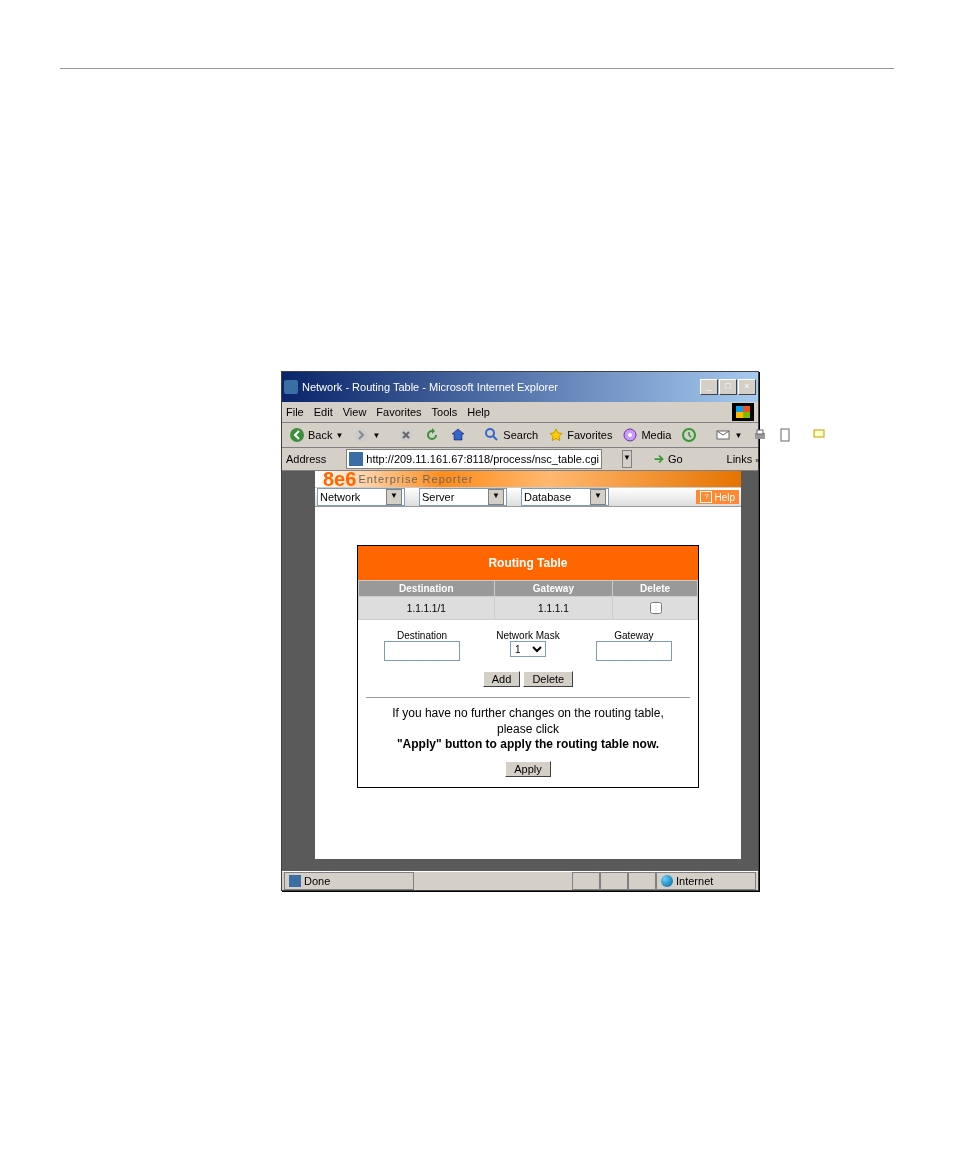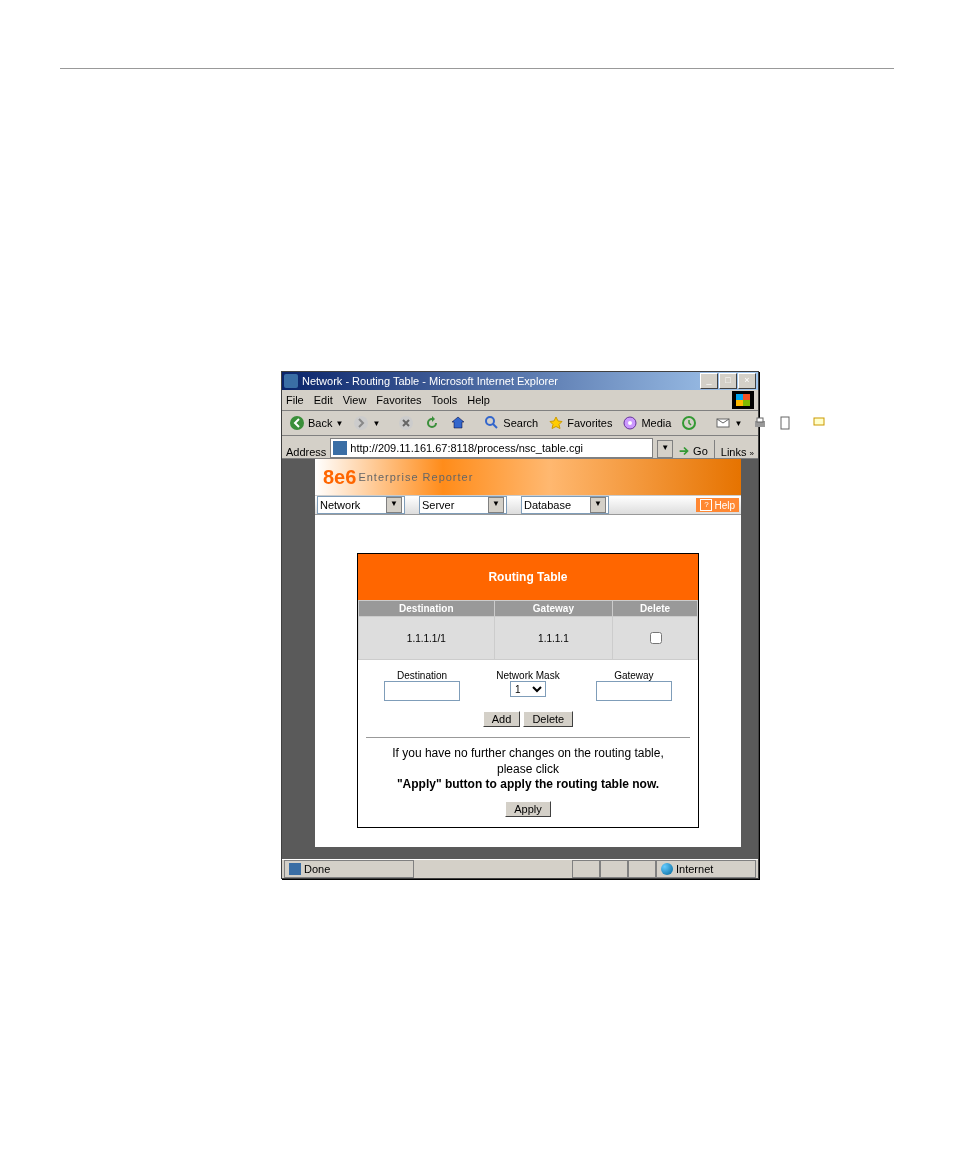--- a/index.html
+++ b/index.html
@@ -1,51 +1,51 @@
 <!DOCTYPE html>
 <html><head>
 <meta charset="utf-8">
 <style>
 body{margin:0;font-family:Tahoma,Arial,sans-serif;font-size:11px;background:#fff;color:#000}
 .page{width:954px;height:1159px;position:relative}
 .hr{position:absolute;top:68px;left:60px;right:60px;border-top:1px solid #999}
 .browser{position:absolute;top:371px;left:281px;width:476px;background:#d4d0c8;border:1px solid #404040;box-shadow:1px 1px 0 #000}
-.title-bar{background:linear-gradient(to right,#0a246a,#a6caf0);color:#fff;height:18px;display:flex;align-items:center;padding:0 2px;font-size:11px}
+.title-bar{background:linear-gradient(to right,#0a246a,#a6caf0);color:#fff;height:30px;display:flex;align-items:center;padding:0 2px;font-size:11px}
 .title-bar .ic{width:14px;height:14px;background:#3a6ea5;border-radius:2px;margin-right:4px;display:inline-block}
 .title-bar .t{flex:1;white-space:nowrap;overflow:hidden}
 .winbtns{display:flex;gap:1px}
 .winbtn{width:16px;height:14px;background:#d4d0c8;border:1px solid #fff;border-right-color:#404040;border-bottom-color:#404040;font-size:9px;line-height:12px;text-align:center;font-family:Marlett,Arial;cursor:pointer}
 .menu-bar{display:flex;align-items:center;height:20px;padding:0 4px;border-bottom:1px solid #808080;font-size:11px}
 .menu-bar span{margin-right:10px;cursor:default}
 .flag{width:22px;height:18px;margin-left:auto;background:#000;display:flex;align-items:center;justify-content:center}
 .flag::before{content:"";width:14px;height:12px;background:conic-gradient(#f25022 0 25%,#7fba00 0 50%,#ffb900 0 75%,#00a4ef 0)}
 .toolbar{display:flex;align-items:center;height:24px;padding:0 4px;border-bottom:1px solid #808080;gap:4px}
 .tbtn{display:flex;align-items:center;gap:3px;padding:1px 3px;font-size:11px;white-space:nowrap}
 .ico{width:16px;height:16px;display:inline-block}
 .sep{width:1px;height:18px;background:#808080;margin:0 2px}
-.addr-bar{display:flex;align-items:flex-end;height:22px;padding:0 4px;border-bottom:1px solid #808080;gap:4px}
+.addr-bar{display:flex;align-items:center;height:22px;padding:0 4px;border-bottom:1px solid #808080;gap:20px}
 .addr-in{flex:1;display:flex;align-items:center;background:#fff;border:1px solid #808080;height:18px;padding:0 2px;font-size:11px}
 .addr-in .pg{width:14px;height:14px;background:#3a6ea5;margin-right:3px}
 .drop{width:14px;height:16px;background:#d4d0c8;border:1px solid #808080;text-align:center;line-height:14px;font-size:8px}
 .go{display:flex;align-items:center;gap:2px;font-size:11px}
 .links{font-size:11px;white-space:nowrap}
 .content{background:#5a5a5a;padding:0;height:400px;position:relative}
 .page-inner{position:absolute;top:0;left:33px;right:17px;bottom:12px;background:#fff}
-.banner{height:36px;background:linear-gradient(to right,#fff 0%,#ff8c1a 30%,#ffb870 55%,#e67300 100%);display:flex;align-items:center;padding:0 8px}
+.banner{height:16px;background:linear-gradient(to right,#fff 0%,#ff8c1a 30%,#ffb870 55%,#e67300 100%);display:flex;align-items:center;padding:0 8px}
 .logo{color:#ff6600;font-weight:bold;font-size:20px;font-family:Arial}
 .logo-txt{color:#666;font-size:11px;letter-spacing:1px;margin-left:2px}
 .navbar{height:18px;background:linear-gradient(#fff,#ddd);border-top:1px solid #ccc;border-bottom:1px solid #999;display:flex;align-items:center;padding:0 2px;gap:14px}
 .sel{background:#fff;border:1px solid #7f9db9;height:16px;font-size:11px;padding:0 2px;display:flex;align-items:center}
 .sel .arr{margin-left:auto;width:14px;height:14px;background:#d4d0c8;border:1px solid #808080;text-align:center;line-height:12px;font-size:8px}
 .help{margin-left:auto;color:#fff;background:#ff8833;padding:1px 4px;font-size:10px;display:flex;align-items:center;gap:2px}
 .panel{margin:38px auto 0;width:340px;border:1px solid #000}
-.panel-hdr{background:#ff6600;color:#fff;text-align:center;font-weight:bold;font-size:12px;padding:16px 0}
+.panel-hdr{background:#ff6600;color:#fff;text-align:center;font-weight:bold;font-size:12px;padding:10px 0}
 .tbl{width:100%;border-collapse:collapse;font-size:10px}
 .tbl th{background:#999;color:#fff;padding:2px;font-weight:bold;border:1px solid #ccc}
-.tbl td{background:#ddd;text-align:center;padding:12px;border:1px solid #ccc}
+.tbl td{background:#ddd;text-align:center;padding:2px;border:1px solid #ccc}
 .chk{width:12px;height:12px}
 .frm{display:flex;justify-content:space-around;padding:10px 8px 6px;font-size:10px}
 .frm .col{text-align:center}
 .frm input,.frm select{font-size:10px;border:1px solid #7f9db9;background:#fff;height:16px}
 .frm input{width:70px}
 .frm select{width:36px}
 .btns{text-align:center;padding:4px 0 10px}
 .btn{background:#d4d0c8;border:1px solid #404040;border-top-color:#fff;border-left-color:#fff;padding:1px 8px;font-size:11px;cursor:pointer}
 .divider{border-top:1px solid #999;margin:0 8px}
 .note{text-align:center;font-size:12px;padding:8px 20px 4px;line-height:1.3}

